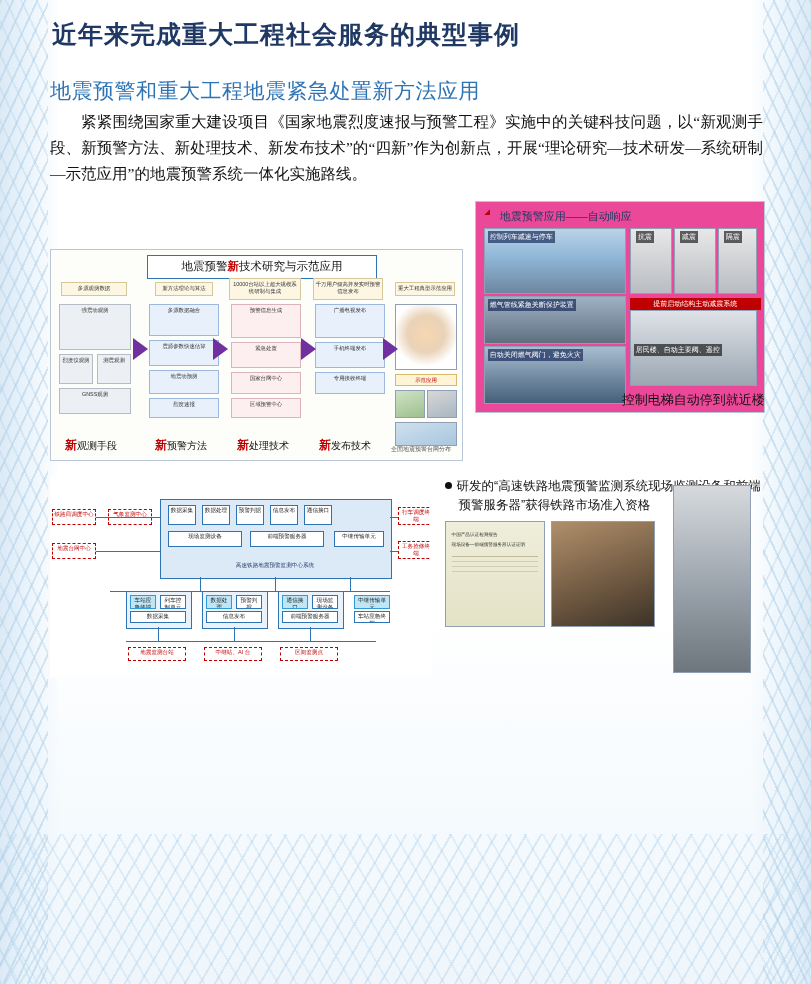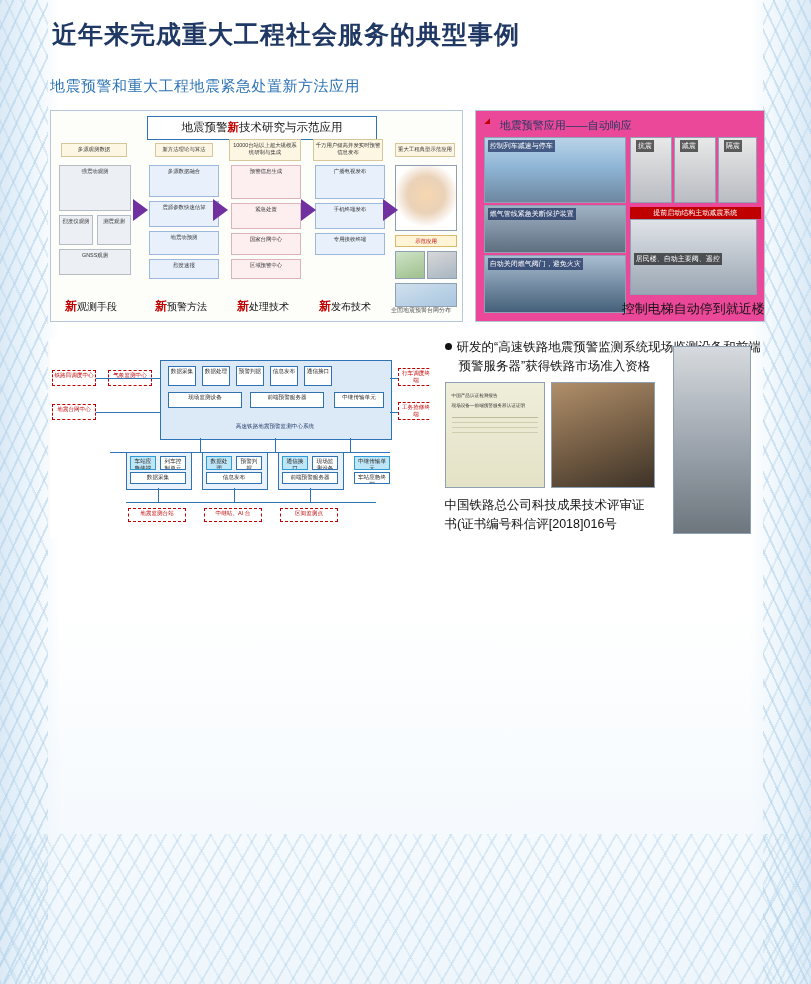--- a/index.html
+++ b/index.html
@@ -62,21 +62,21 @@
     font-family: "Liberation Sans", sans-serif;
     font-weight: bold;
     font-size: 25px;
     color: #1f3864;
     letter-spacing: 1px;
     padding-top: 18px;
     padding-left: 10px;
   }
   .section-heading {
     font-family: "Liberation Sans", sans-serif;
-    font-size: 15px;
+    font-size: 21px;
     color: #2e74b5;
     letter-spacing: 0.5px;
     margin-top: 26px;
     margin-bottom: 4px;
     padding-left: 8px;
   }
   .para {
     font-size: 15.5px;
     line-height: 26px;
     color: #111111;
@@ -90,20 +90,21 @@
     gap: 12px;
     margin: 14px 4px 0 8px;
   }
   .fig-left {
     width: 412px;
     height: 210px;
     border: 1px solid #b9c6d8;
     background: #fdfdfa;
     position: relative;
     overflow: hidden;
+    margin-top: 48px;
   }
   .fig-left .banner {
     position: absolute;
     left: 96px; top: 5px;
     width: 228px; height: 22px;
     border: 1px solid #2e74b5;
     background: #ffffff;
     font-size: 11.5px;
     color: #111;
     text-align: center;
@@ -254,20 +255,21 @@
 <body>
 
 <div class="bg-texture"></div>
 <div class="bottom-texture"></div>
 
 <div class="page">
 
   <div class="doc-title">近年来完成重大工程社会服务的典型事例</div>
 
   <div class="section-heading">地震预警和重大工程地震紧急处置新方法应用</div>
+  <div class="para">紧紧围绕国家重大建设项目《国家地震烈度速报与预警工程》实施中的关键科技问题，以“新观测手段、新预警方法、新处理技术、新发布技术”的“四新”作为创新点，开展“理论研究—技术研发—系统研制—示范应用”的地震预警系统一体化实施路线。</div>
 
   <div class="fig-row">
 
     <div class="fig-left">
       <div class="banner">
         <span>地震预警</span><span class="hl">新</span><span>技术研究与示范应用</span>
       </div>
 
       <div class="chip tan" style="left:10px; top:32px; width:66px; height:14px;">多源观测数据</div>
       <div class="chip tan" style="left:104px; top:32px; width:58px; height:14px;">新方法理论与算法</div>
@@ -414,17 +416,16 @@
             <div style="margin-top:4px; border-top:1px solid #cfcdae;"></div>
             <div style="margin-top:4px; border-top:1px solid #cfcdae;"></div>
             <div style="margin-top:4px; border-top:1px solid #cfcdae;"></div>
           </div>
         </div>
 
         <div class="photo" style="left:106px; top:0px; width:104px; height:106px; background: linear-gradient(160deg,#b08f6a,#6d5740 60%,#3d3328);"></div>
 
         <div class="photo" style="left:228px; top:-36px; width:78px; height:188px; background: linear-gradient(180deg,#d6dade,#9aa2ab 55%,#6d757d);"></div>
       </div>
-      <div class="cert-caption" style="width:212px; margin-top:6px;">中国铁路总公司科技成果技术评审证书(证书编号科信评[2018]016号</div>
     </div>
   </div>
 
 </div>
 
 </body></html>

